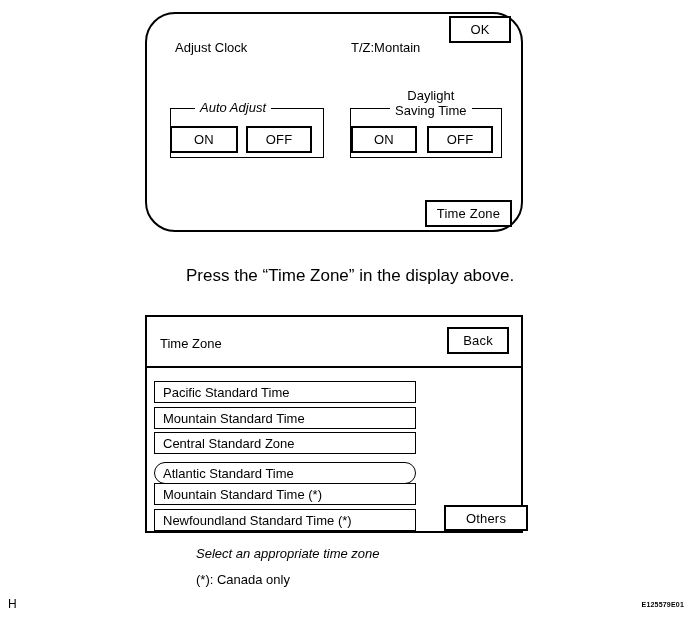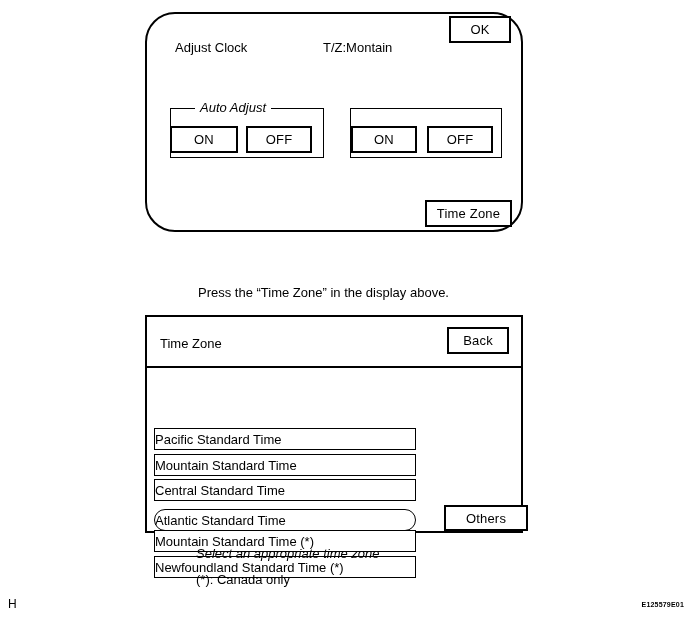--- a/index.html
+++ b/index.html
@@ -47,21 +47,21 @@
     line-height: 1;
   }
   .lbl {
     position: absolute;
     font-size: 13px;
     line-height: 1;
     white-space: nowrap;
   }
   
   #clock-title { left: 28px; top: 27px; }
-  #clock-tz    { left: 176px; top: 27px; }
+  #clock-tz    { left: 204px; top: 27px; }
   #btn-ok      { left: 302px; top: 2px; width: 62px; height: 27px; }
 
   .group {
     position: absolute;
     border: 1px solid #000;
     box-sizing: border-box;
     background: transparent;
   }
   .group-legend {
     position: absolute;
@@ -77,21 +77,21 @@
   #group-dst      { left: 203px; top: 94px; width: 152px; height: 50px; }
   #legend-dst     { left: 243px; top: 74px; line-height: 15px; }
 
   #btn-auto-on   { left: 23px;  top: 112px; width: 68px; height: 27px; }
   #btn-auto-off  { left: 99px;  top: 112px; width: 66px; height: 27px; }
   #btn-dst-on    { left: 204px; top: 112px; width: 66px; height: 27px; }
   #btn-dst-off   { left: 280px; top: 112px; width: 66px; height: 27px; }
   #btn-timezone  { left: 278px; top: 186px; width: 87px; height: 27px; }
 
   
-  #caption-press { left: 198px; top: 267px; font-size: 13px; margin-top: 19px; }
+  #caption-press { left: 186px; top: 267px; font-size: 17px; }
 
   
   #tz-title  { left: 15px; top: 337px; }
   #btn-back  { left: 302px; top: 327px; width: 62px; height: 27px; }
   #tz-divider {
     position: absolute;
     left: 147px;
     top: 366px;
     width: 374px;
     height: 0;
@@ -99,23 +99,23 @@
   }
   .tz-item {
     position: absolute;
     left: 154px;
     width: 262px;
     height: 22px;
     border: 1px solid #000;
     box-sizing: border-box;
     display: flex;
     align-items: center;
+    padding-left: 8px;
     font-size: 13px;
     background: #fff;
-    margin-top: 47px;
   }
   #btn-others { left: 444px; top: 505px; width: 84px; height: 26px; }
 
   #caption-select { left: 196px; top: 547px; font-size: 13px; font-style: italic; }
   #caption-note   { left: 196px; top: 573px; font-size: 13px; text-align: center; }
 
   #corner-h {
     position: absolute;
     left: 8px;
     top: 597px;
@@ -140,39 +140,43 @@
   <div class="lbl" id="clock-tz">T/Z:Montain</div>
 
   <div class="btn" id="btn-ok">OK</div>
 
   <div class="group" id="group-auto"></div>
   <div class="group-legend" id="legend-auto">Auto Adjust</div>
   <div class="btn" id="btn-auto-on">ON</div>
   <div class="btn" id="btn-auto-off">OFF</div>
 
   <div class="group" id="group-dst"></div>
+  <div class="group-legend" id="legend-dst">
+    <div>Daylight</div>
+    <div>Saving Time</div>
+  </div>
   <div class="btn" id="btn-dst-on">ON</div>
   <div class="btn" id="btn-dst-off">OFF</div>
 
   <div class="btn" id="btn-timezone">Time Zone</div>
 </div>
 
 <div class="lbl" id="caption-press">Press the “Time Zone” in the display above.</div>
 
 <div class="panel" id="panel-timezone"></div>
 
 <div class="lbl" id="tz-title" style="left:160px; top:337px;">Time Zone</div>
 
 <div class="btn" id="btn-back" style="left:447px; top:327px;">Back</div>
 
 <div id="tz-divider"></div>
 
 <div class="tz-item" style="top:381px;">Pacific Standard Time</div>
 <div class="tz-item" style="top:407px;">Mountain Standard Time</div>
-<div class="tz-item" style="top:432px;">Central Standard Time</div>
+<div class="tz-item" style="top:432px;">Central Standard Zone</div>
 <div class="tz-item" style="top:462px;border-radius:11px;">Atlantic Standard Time</div>
 <div class="tz-item" style="top:483px;text-align:center;">Mountain Standard Time (*)</div>
 <div class="tz-item" style="top:509px;">Newfoundland Standard Time (*)</div>
 
 <div class="btn" id="btn-others">Others</div>
 
 <div class="lbl" id="caption-select">Select an appropriate time zone</div>
 <div class="lbl" id="caption-note">(*): Canada only</div>
 
 <div id="corner-h">H</div>

